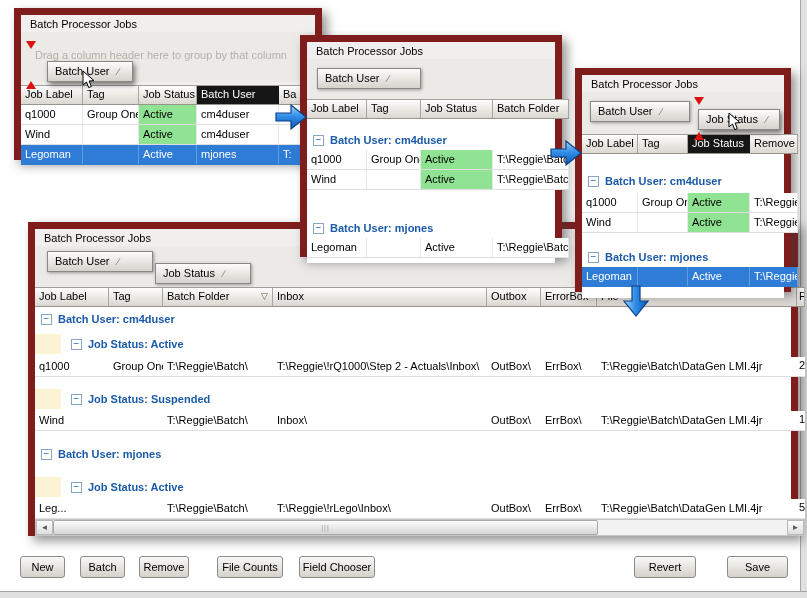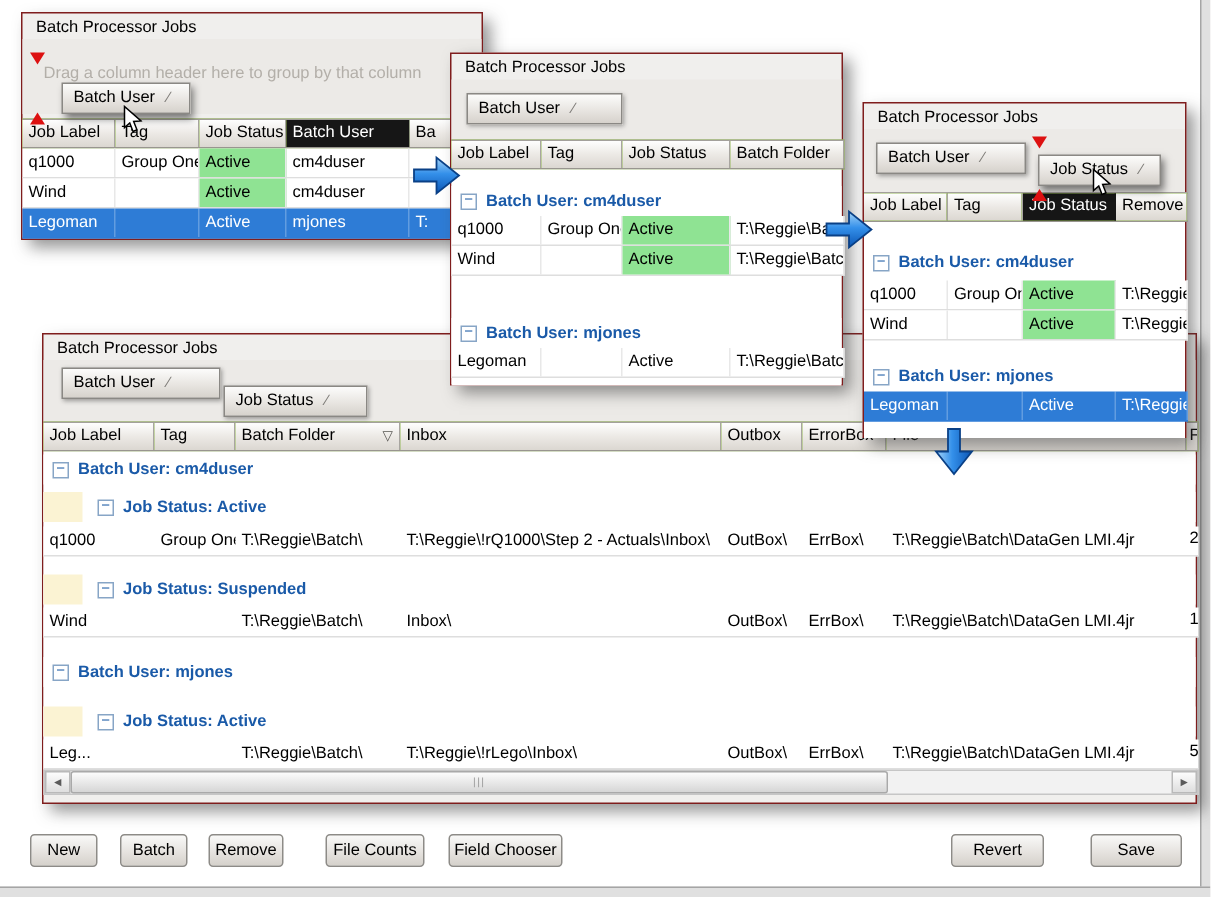--- a/index.html
+++ b/index.html
@@ -1,28 +1,28 @@
 <!DOCTYPE html>
 <html><head>
 <meta charset="utf-8">
 <style>
   * { margin:0; padding:0; box-sizing:border-box; }
   body { font-family:"Liberation Sans", sans-serif; font-size:11px; background:#ffffff; }
   .screen { position:relative; width:807px; height:598px; background:#ffffff; overflow:hidden; }
 
-  .panel { position:absolute; background:#f0efed; border:1px solid #7f1d1d; box-shadow:5px 5px 10px rgba(60,60,60,.55);text-decoration:underline; }
+  .panel { position:absolute; background:#f0efed; border:7px solid #7f1d1d; box-shadow:5px 5px 10px rgba(60,60,60,.55);text-decoration:underline; }
   .ptitle { position:absolute; left:9px; top:3px; color:#000; white-space:nowrap; }
   .gband { position:absolute; left:0; width:100%; background:#eceae7; }
   .hint { position:absolute; color:#b3afa9; white-space:nowrap; overflow:hidden; }
 
   .grp-btn { position:absolute; height:21px; background:linear-gradient(#fcfcfb,#e8e5e1 55%,#d6d2cc); border:1px solid #8a8884; box-shadow:1px 1px 3px rgba(0,0,0,.35); padding:3px 6px 0 7px; white-space:nowrap; z-index:4; }
   .grp-btn .sortmark { margin-left:8px; color:#7c7a76; font-size:10px; }
   .grp-btn.drag { box-shadow:2px 3px 5px rgba(0,0,0,.5); z-index:5; }
 
-  .hdr-row { position:absolute; left:0; display:flex; height:20px; border-top:1px solid #a3a09b; border-bottom:1px solid #98958f; background:#84cc16; }
+  .hdr-row { position:absolute; left:0; display:flex; height:20px; border-top:1px solid #a3a09b; border-bottom:1px solid #98958f; background:#0369a1; }
   .hcell { height:18px; padding:2px 4px 0; background:linear-gradient(#fefefe,#ece9e5 50%,#dbd7d1); border-right:1px solid #a8a5a0; white-space:nowrap; overflow:hidden; color:#000; flex:none; }
   .hcell.dark { background:#161616; color:#fff; border-right-color:#161616; }
   .hcell .sortdesc { float:right; color:#5a5854; font-size:9px; margin-top:1px; }
 
   .content { position:absolute; left:0; width:100%; background:#fff; }
 
   .grow { position:absolute; left:0; display:flex; height:20px; background:#fff; border-bottom:1px solid #dedede; }
   .gcell { height:19px; padding:3px 4px 0; border-right:1px solid #e8e8e8; white-space:nowrap; overflow:hidden; flex:none; }
   .p4 .gcell { border-right:none; }
   .gcell.green { background:#8fe393; }

